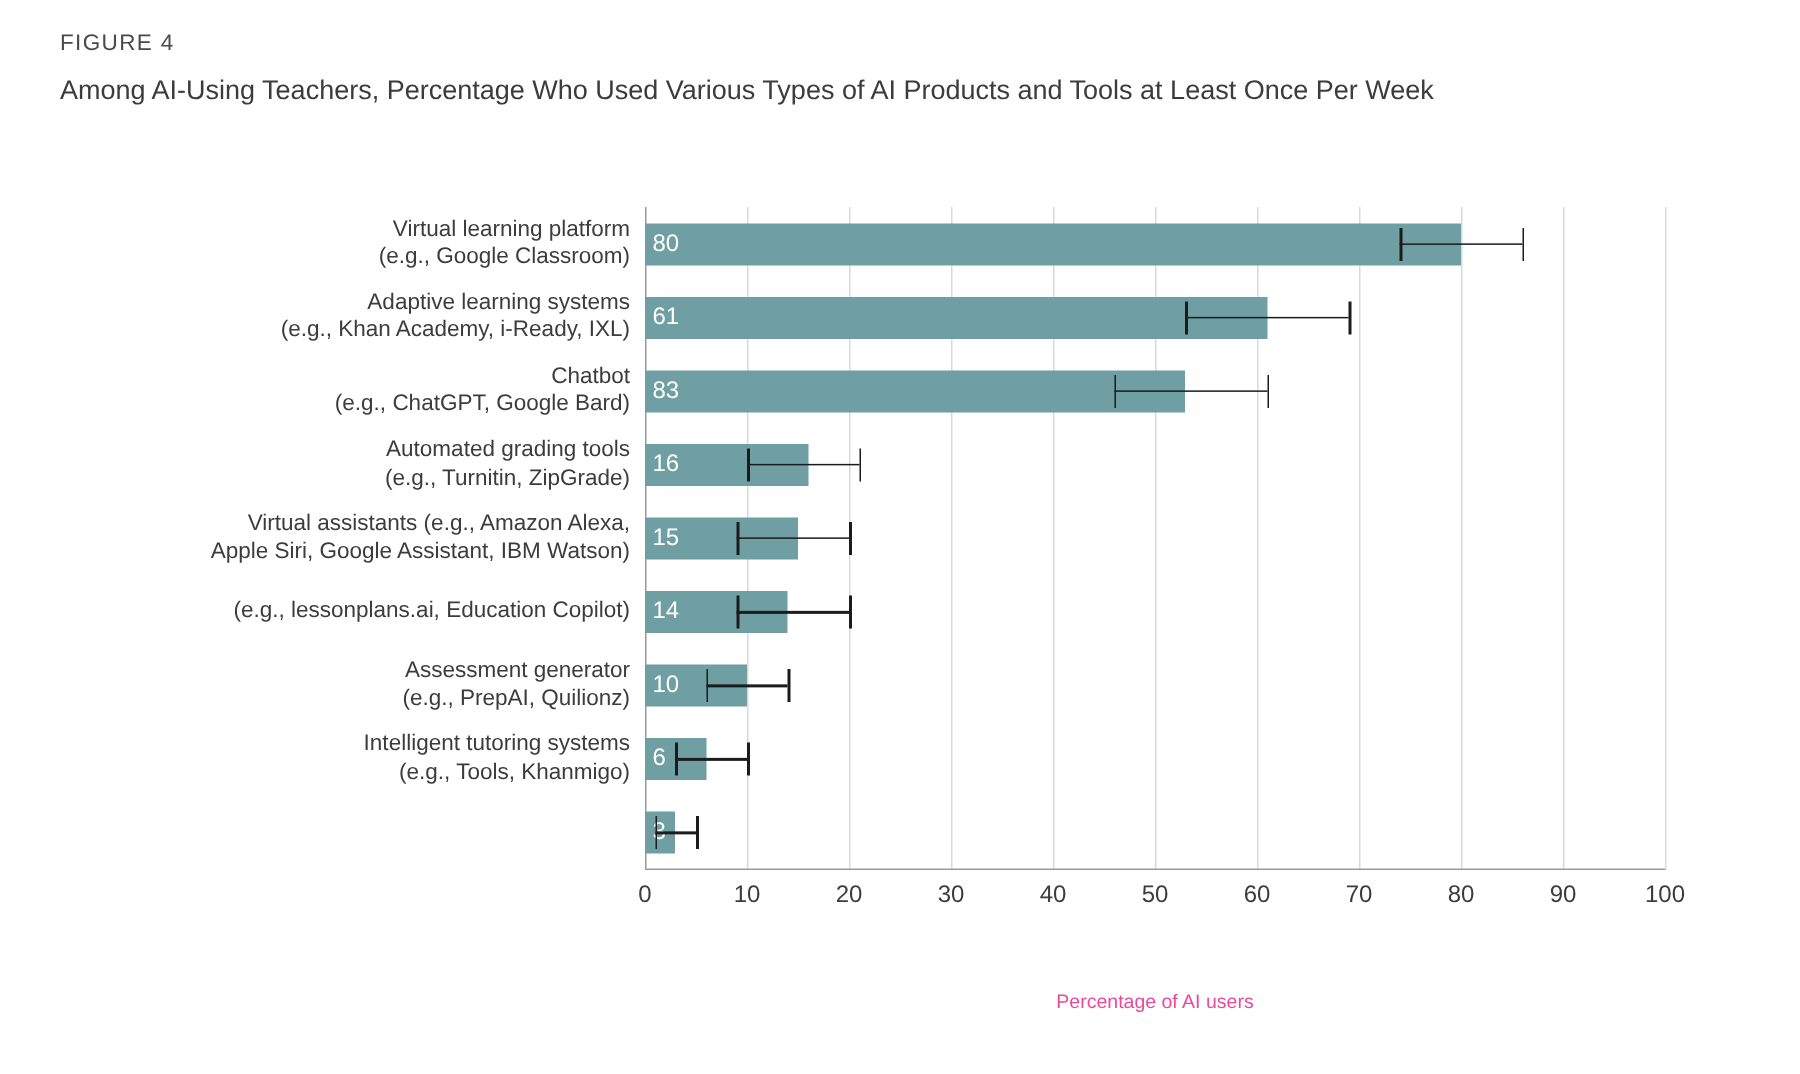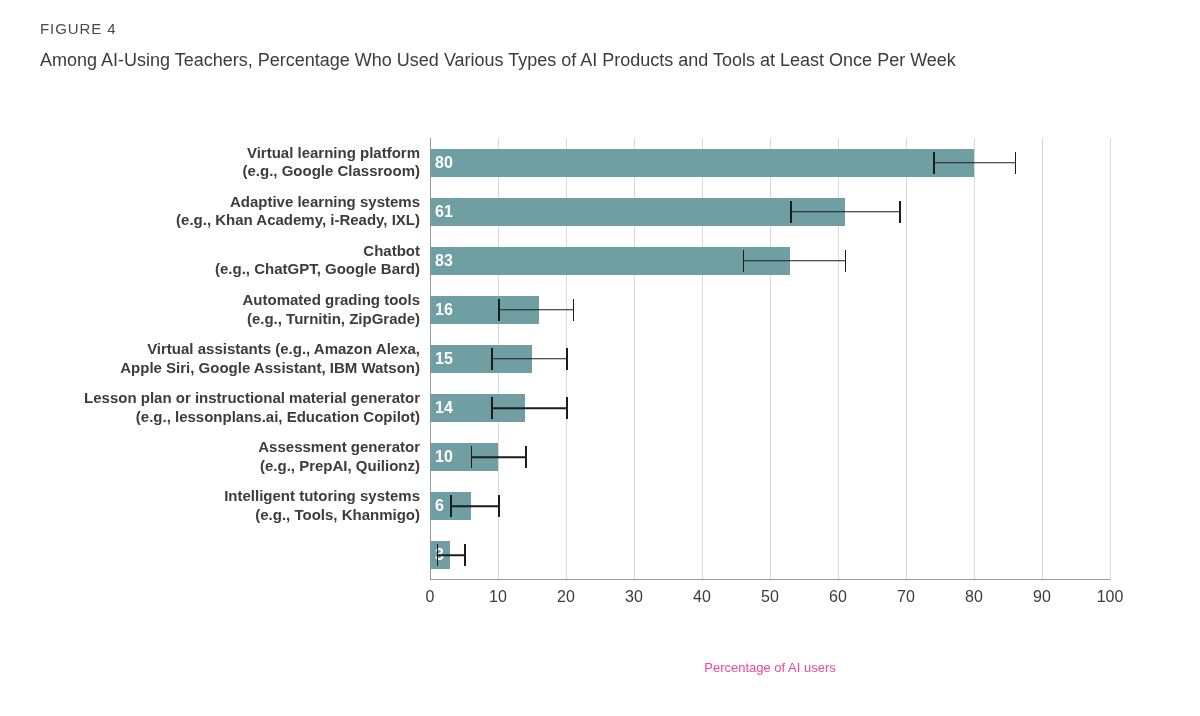--- a/index.html
+++ b/index.html
@@ -70,21 +70,20 @@
     position: absolute;
     left: 0;
     right: 0;
     top: 0;
     bottom: 40px;
   }
 
   .row {
     position: relative;
     height: 49.1px;
-    font-weight: bold;
   }
 
   .bar {
     position: absolute;
     left: 0;
     top: 50%;
     transform: translateY(-50%);
     height: 28px;
     background: #6f9ea3;
   }
@@ -227,21 +226,20 @@
             <div>Apple Siri, Google Assistant, IBM Watson)</div>
           </div>
           <div class="bar" style="width: 102px; background: rgb(111, 158, 163);"></div>
           <div class="bar-value">15</div>
           <div class="errbar" style="left: 61.2px; width: 74.8px;"></div>
           <div class="errcap" style="left: 61.2px;"></div>
           <div class="errcap" style="left: 136px;"></div>
         </div>
         <div class="row">
           <div class="ylabel">
-            <div>Lesson plan or instructional material generator</div>
             <div>(e.g., lessonplans.ai, Education Copilot)</div>
           </div>
           <div class="bar" style="width: 95.2px; background: rgb(111, 158, 163);"></div>
           <div class="bar-value">14</div>
           <div class="errbar" style="left: 61.2px; width: 74.8px;"></div>
           <div class="errcap" style="left: 61.2px;"></div>
           <div class="errcap" style="left: 136px;"></div>
         </div>
         <div class="row">
           <div class="ylabel">

